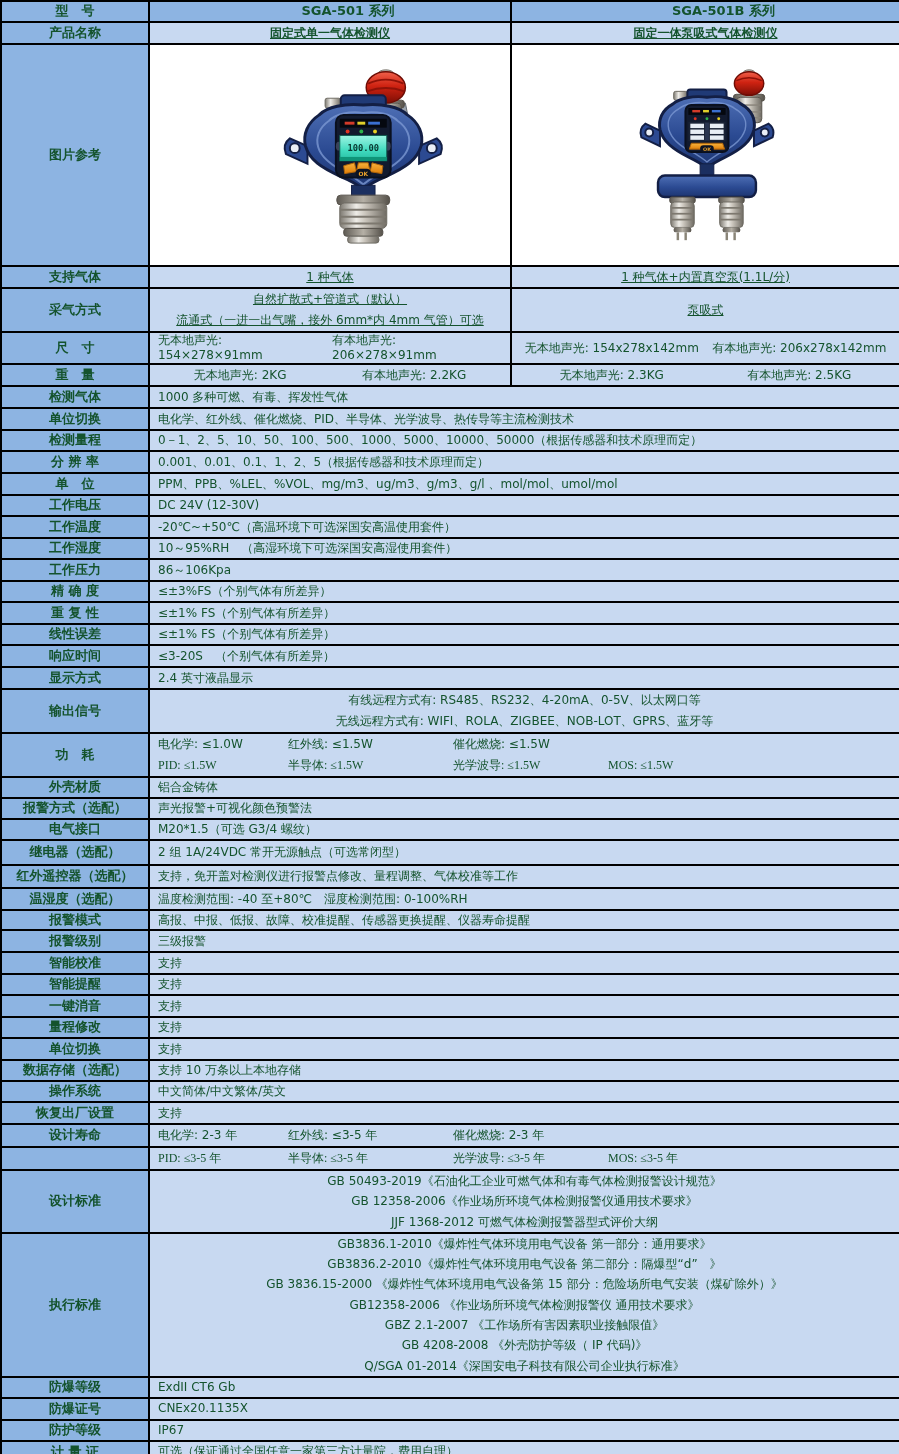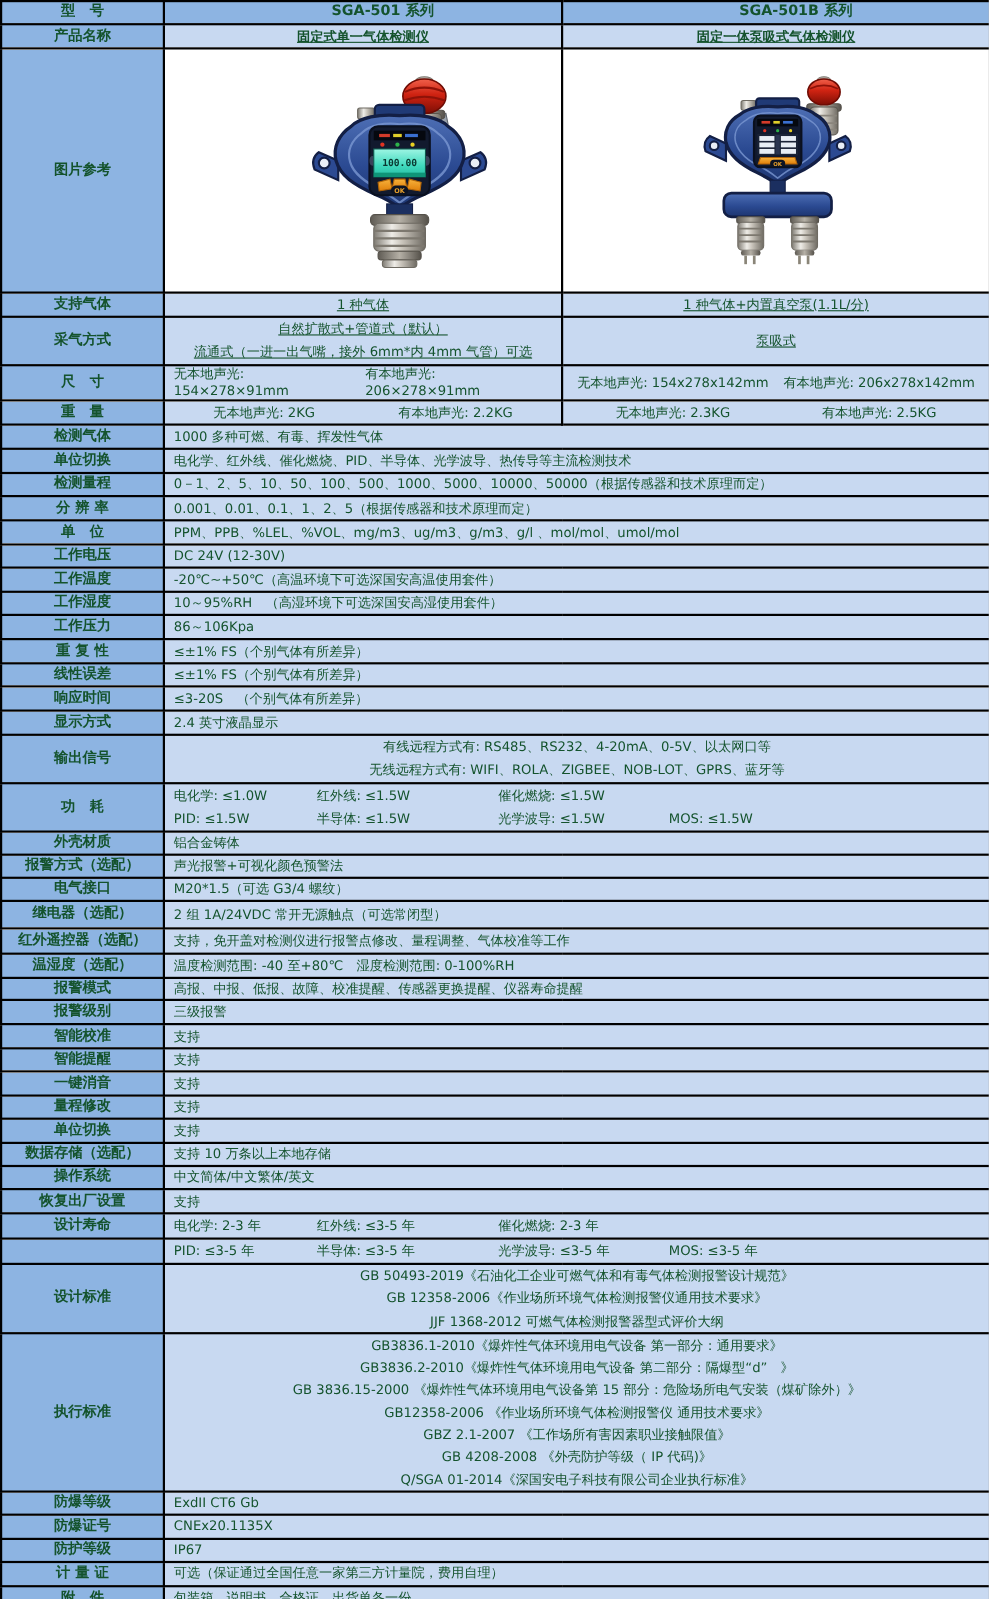--- a/index.html
+++ b/index.html
@@ -14,21 +14,21 @@
   td.c{text-align:center;text-decoration:underline;}
   td.b{font-weight:bold;}
   td.ph{background:#ffffff;padding:0;text-align:center;vertical-align:middle;}
   tr.h20{height:20px} tr.h21{height:21px} tr.h22{height:22px} tr.h23{height:23px}
   tr.h24{height:14px} tr.h25{height:25px} tr.h43{height:43px} tr.h44{height:44px}
   tr.h62{height:62px} tr.h140{height:140px} tr.h190{height:222px}
   .split{display:flex;justify-content:space-around;align-items:center;gap:4px;}
   .lines2 div{line-height:21px;}
   .linesL div{line-height:21px;text-align:center;}
   .std div{line-height:20.3px;text-align:center;}
-  .pgrid{display:grid;grid-template-columns:130px 165px 155px 1fr;line-height:21px;text-align:left;}
+  .pgrid{display:grid;grid-template-columns:130px 165px 155px 1fr;line-height:21px;text-align:left;font-family:Liberation Serif, serif;}
   .pgrid3{display:grid;grid-template-columns:130px 165px 1fr;line-height:21px;text-align:left;}
   svg{display:block;margin:0 auto;}
 </style>
 </head>
 <body>
 
 <div class="page">
 <table class="spec">
 <colgroup>
         <col style="width:148px">
@@ -312,20 +312,24 @@
   <td class="v" colspan="2">-20℃~+50℃（高温环境下可选深国安高温使用套件）</td>
 </tr>
 <tr class="h21">
   <td class="lb">工作湿度</td>
   <td class="v" colspan="2">10～95%RH　（高湿环境下可选深国安高湿使用套件）</td>
 </tr>
 <tr class="h22">
   <td class="lb">工作压力</td>
   <td class="v" colspan="2">86～106Kpa</td>
 </tr>
+<tr class="h21">
+  <td class="lb">精 确 度</td>
+  <td class="v" colspan="2">≤±3%FS（个别气体有所差异）</td>
+</tr>
 <tr class="h22">
   <td class="lb">重 复 性</td>
   <td class="v" colspan="2">≤±1% FS（个别气体有所差异）</td>
 </tr>
 <tr class="h21">
   <td class="lb">线性误差</td>
   <td class="v" colspan="2">≤±1% FS（个别气体有所差异）</td>
 </tr>
 <tr class="h22">
   <td class="lb">响应时间</td>

